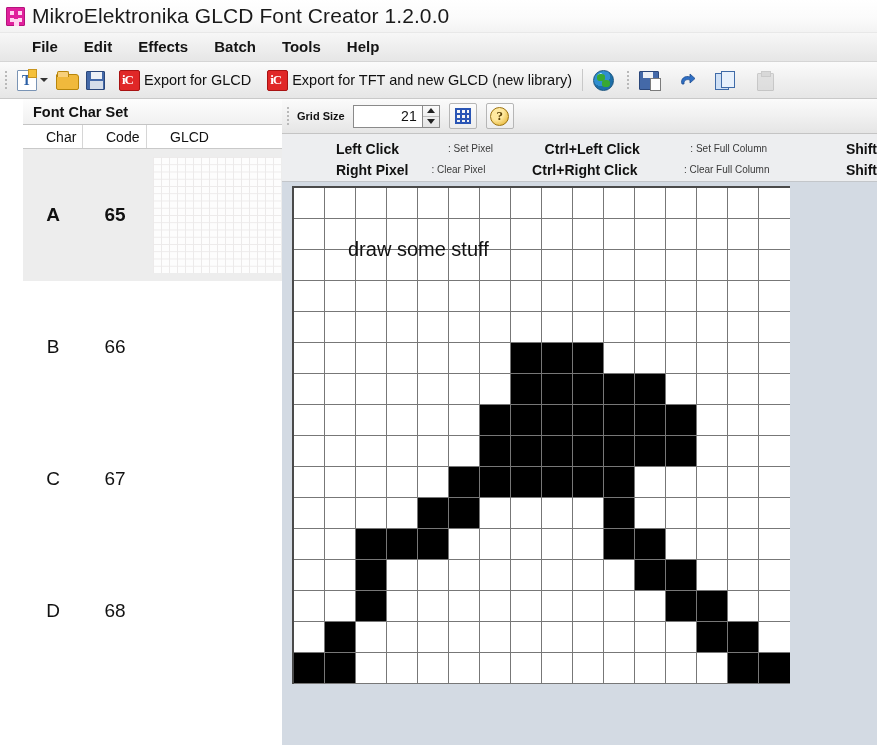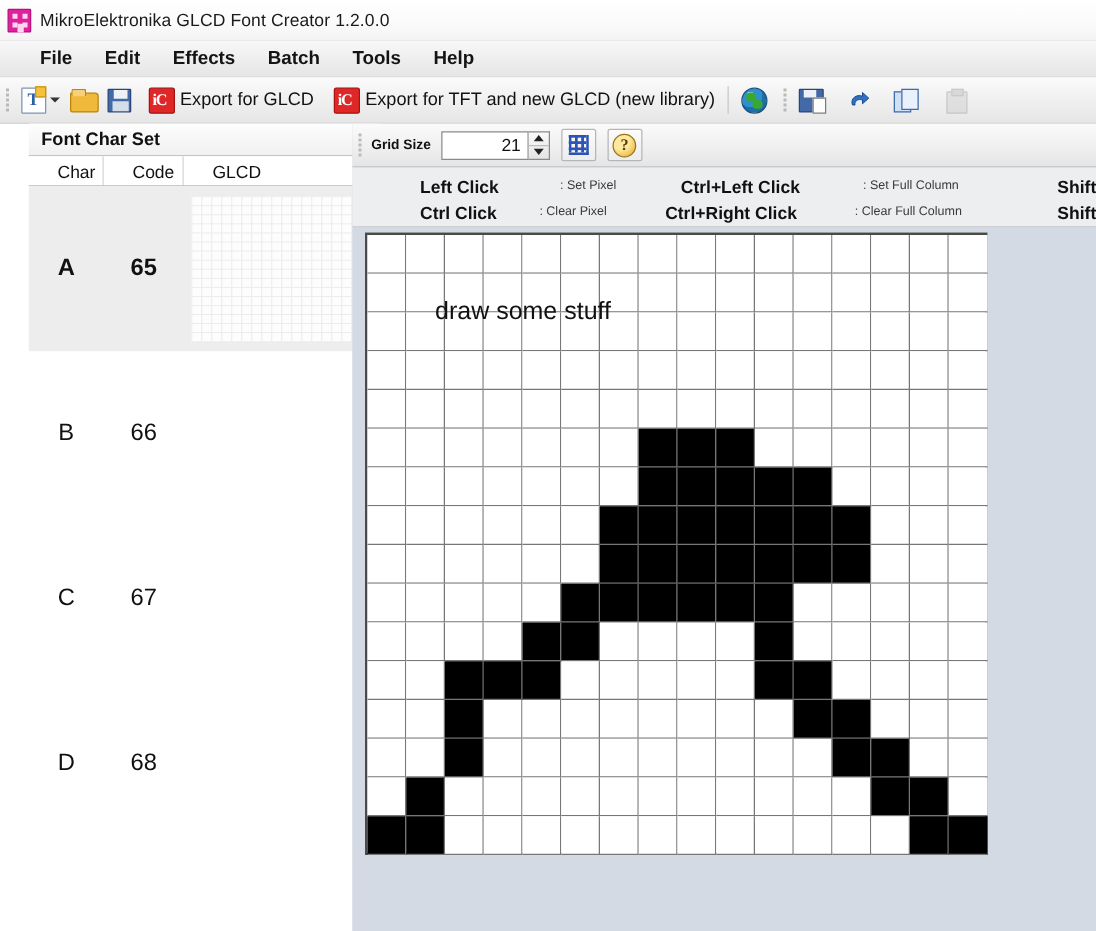--- a/index.html
+++ b/index.html
@@ -33,21 +33,21 @@
     content:"";
     position:absolute; left:3px; top:3px; width:4px; height:4px;
     background:#ffd6f0;
     box-shadow: 8px 0 0 #ffd6f0, 0 7px 0 #ffd6f0, 8px 7px 0 #ffd6f0;
   }
   #app-icon::after{
     content:"";
     position:absolute; left:7px; top:11px; width:5px; height:7px; background:#ffd6f0;
   }
   #app-title {
-    font-size: 14px; color: #1a1a1a; letter-spacing: 0.1px;
+    font-size: 21px; color: #1a1a1a; letter-spacing: 0.1px;
     white-space: nowrap;
   }
 
   
   #menubar {
     height: 29px;
     background: linear-gradient(to bottom,#f7f7f7 0%, #eeeeee 52%, #e6e6e6 100%);
     border-bottom: 1px solid #d5d5d5;
     display: flex; align-items: center;
     padding-left: 19px;
@@ -389,21 +389,21 @@
 
   <div id="legend">
     <div class="legend-row">
       <span class="lg-k lg-c1"><span class="lg-k" style="display:inline-block;width:112px">Left Click</span></span>
       <span class="lg-v" style="width:118px;display:inline-block">: Set Pixel</span>
       <span class="lg-k" style="width:178px;display:inline-block">Ctrl+Left Click</span>
       <span class="lg-v" style="width:190px;display:inline-block">: Set Full Column</span>
       <span class="lg-k">Shift</span>
     </div>
     <div class="legend-row">
-      <span class="lg-k" style="width:112px;display:inline-block">Ctrl Click</span>
+      <span class="lg-k" style="width:112px;display:inline-block">Right Pixel</span>
       <span class="lg-v" style="width:118px;display:inline-block">: Clear Pixel</span>
       <span class="lg-k" style="width:178px;display:inline-block">Ctrl+Right Click</span>
       <span class="lg-v" style="width:190px;display:inline-block">: Clear Full Column</span>
       <span class="lg-k">Shift</span>
     </div>
   </div>
 
   <div id="canvas-wrap">
     <div id="pixel-grid">
         <div class="px"></div>

